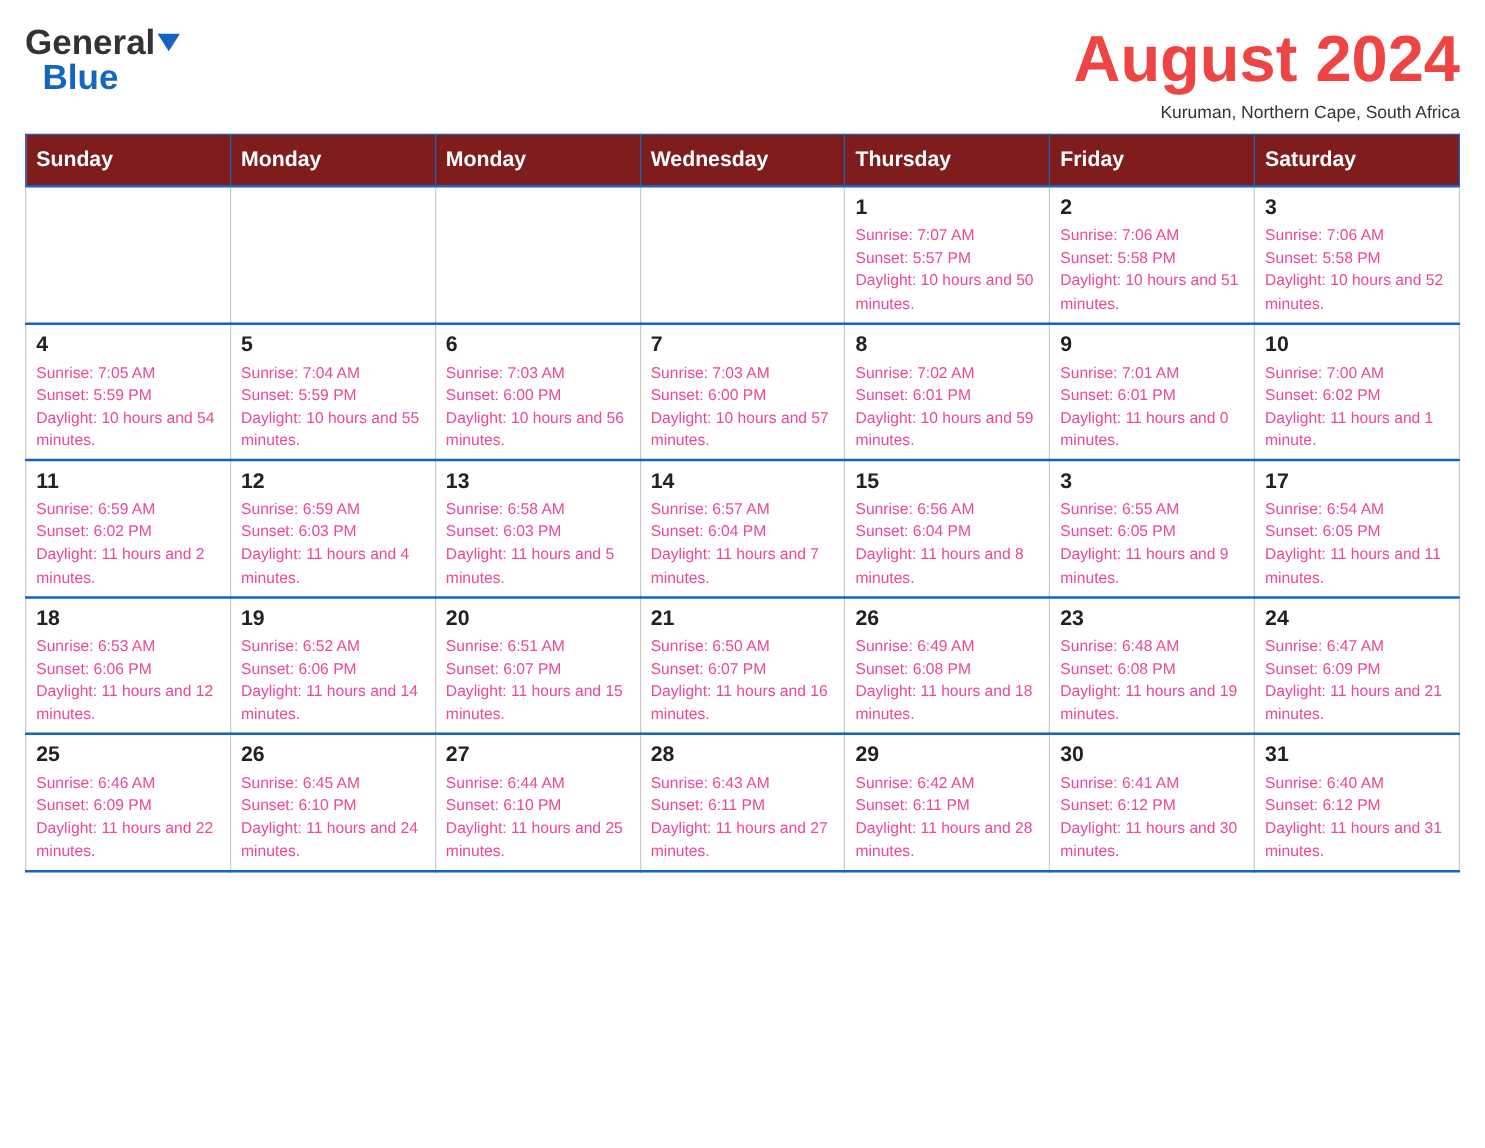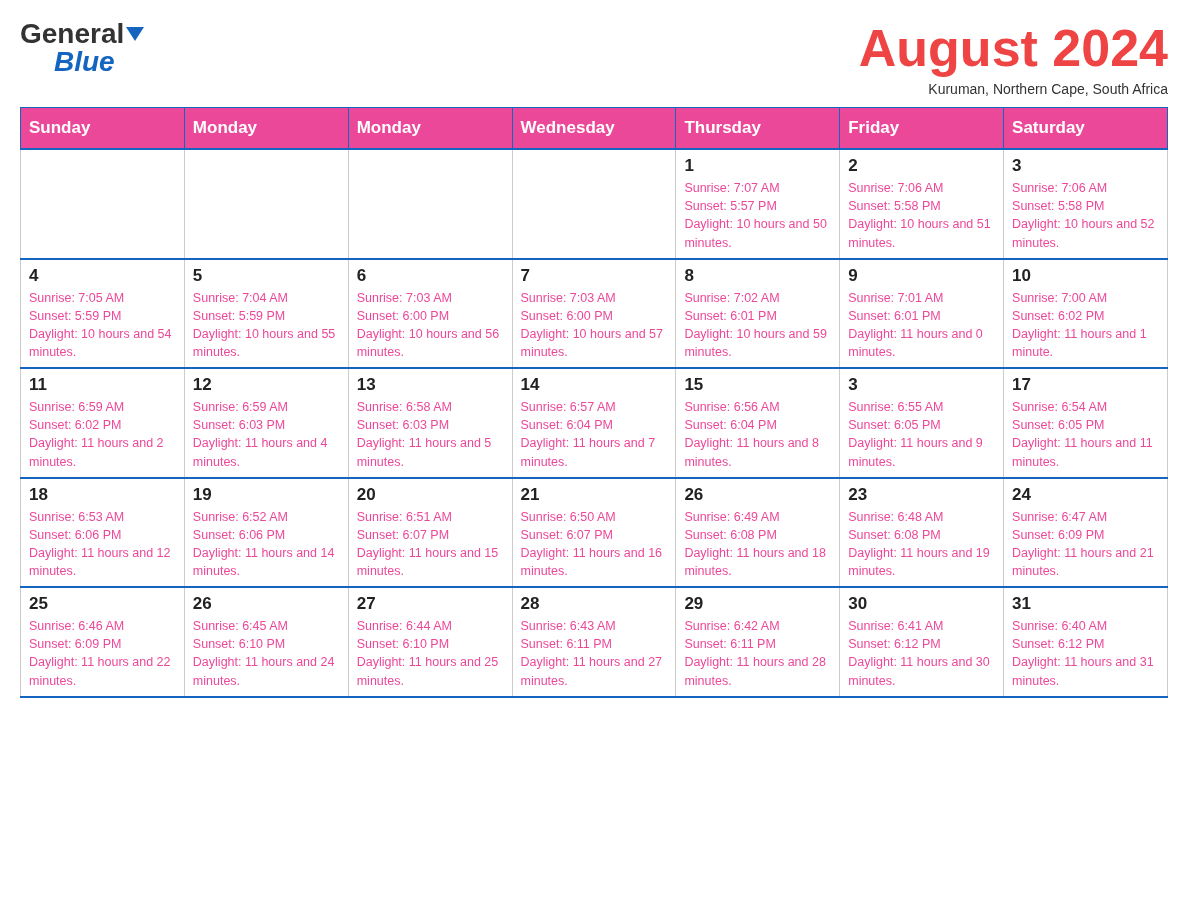--- a/index.html
+++ b/index.html
@@ -25,22 +25,21 @@
       font-size: 28px;
       font-weight: bold;
       color: #333;
       line-height: 1;
     }
     .logo-blue {
       font-size: 28px;
       font-weight: bold;
       color: #1565C0;
       line-height: 1;
-      margin-left: 34px;
-      font-style: italic;
+      margin-left: 14px;
     }
     .logo-triangle {
       display: inline-block;
       width: 0;
       height: 0;
       border-left: 9px solid transparent;
       border-right: 9px solid transparent;
       border-top: 14px solid #1565C0;
       margin-left: 2px;
       vertical-align: middle;
@@ -63,21 +62,21 @@
       font-size: 14px;
       color: #333;
       margin-top: 4px;
     }
     .calendar {
       width: 100%;
       border-collapse: collapse;
       margin-top: 10px;
     }
     .calendar th {
-      background-color: #ec4899;
+      background-color: #7f1d1d;
       color: #fff;
       padding: 10px 8px;
       font-size: 17px;
       font-weight: bold;
       text-align: left;
       border: 1px solid #1565C0;
     }
     .calendar td {
       border: 1px solid #ccc;
       vertical-align: top;

